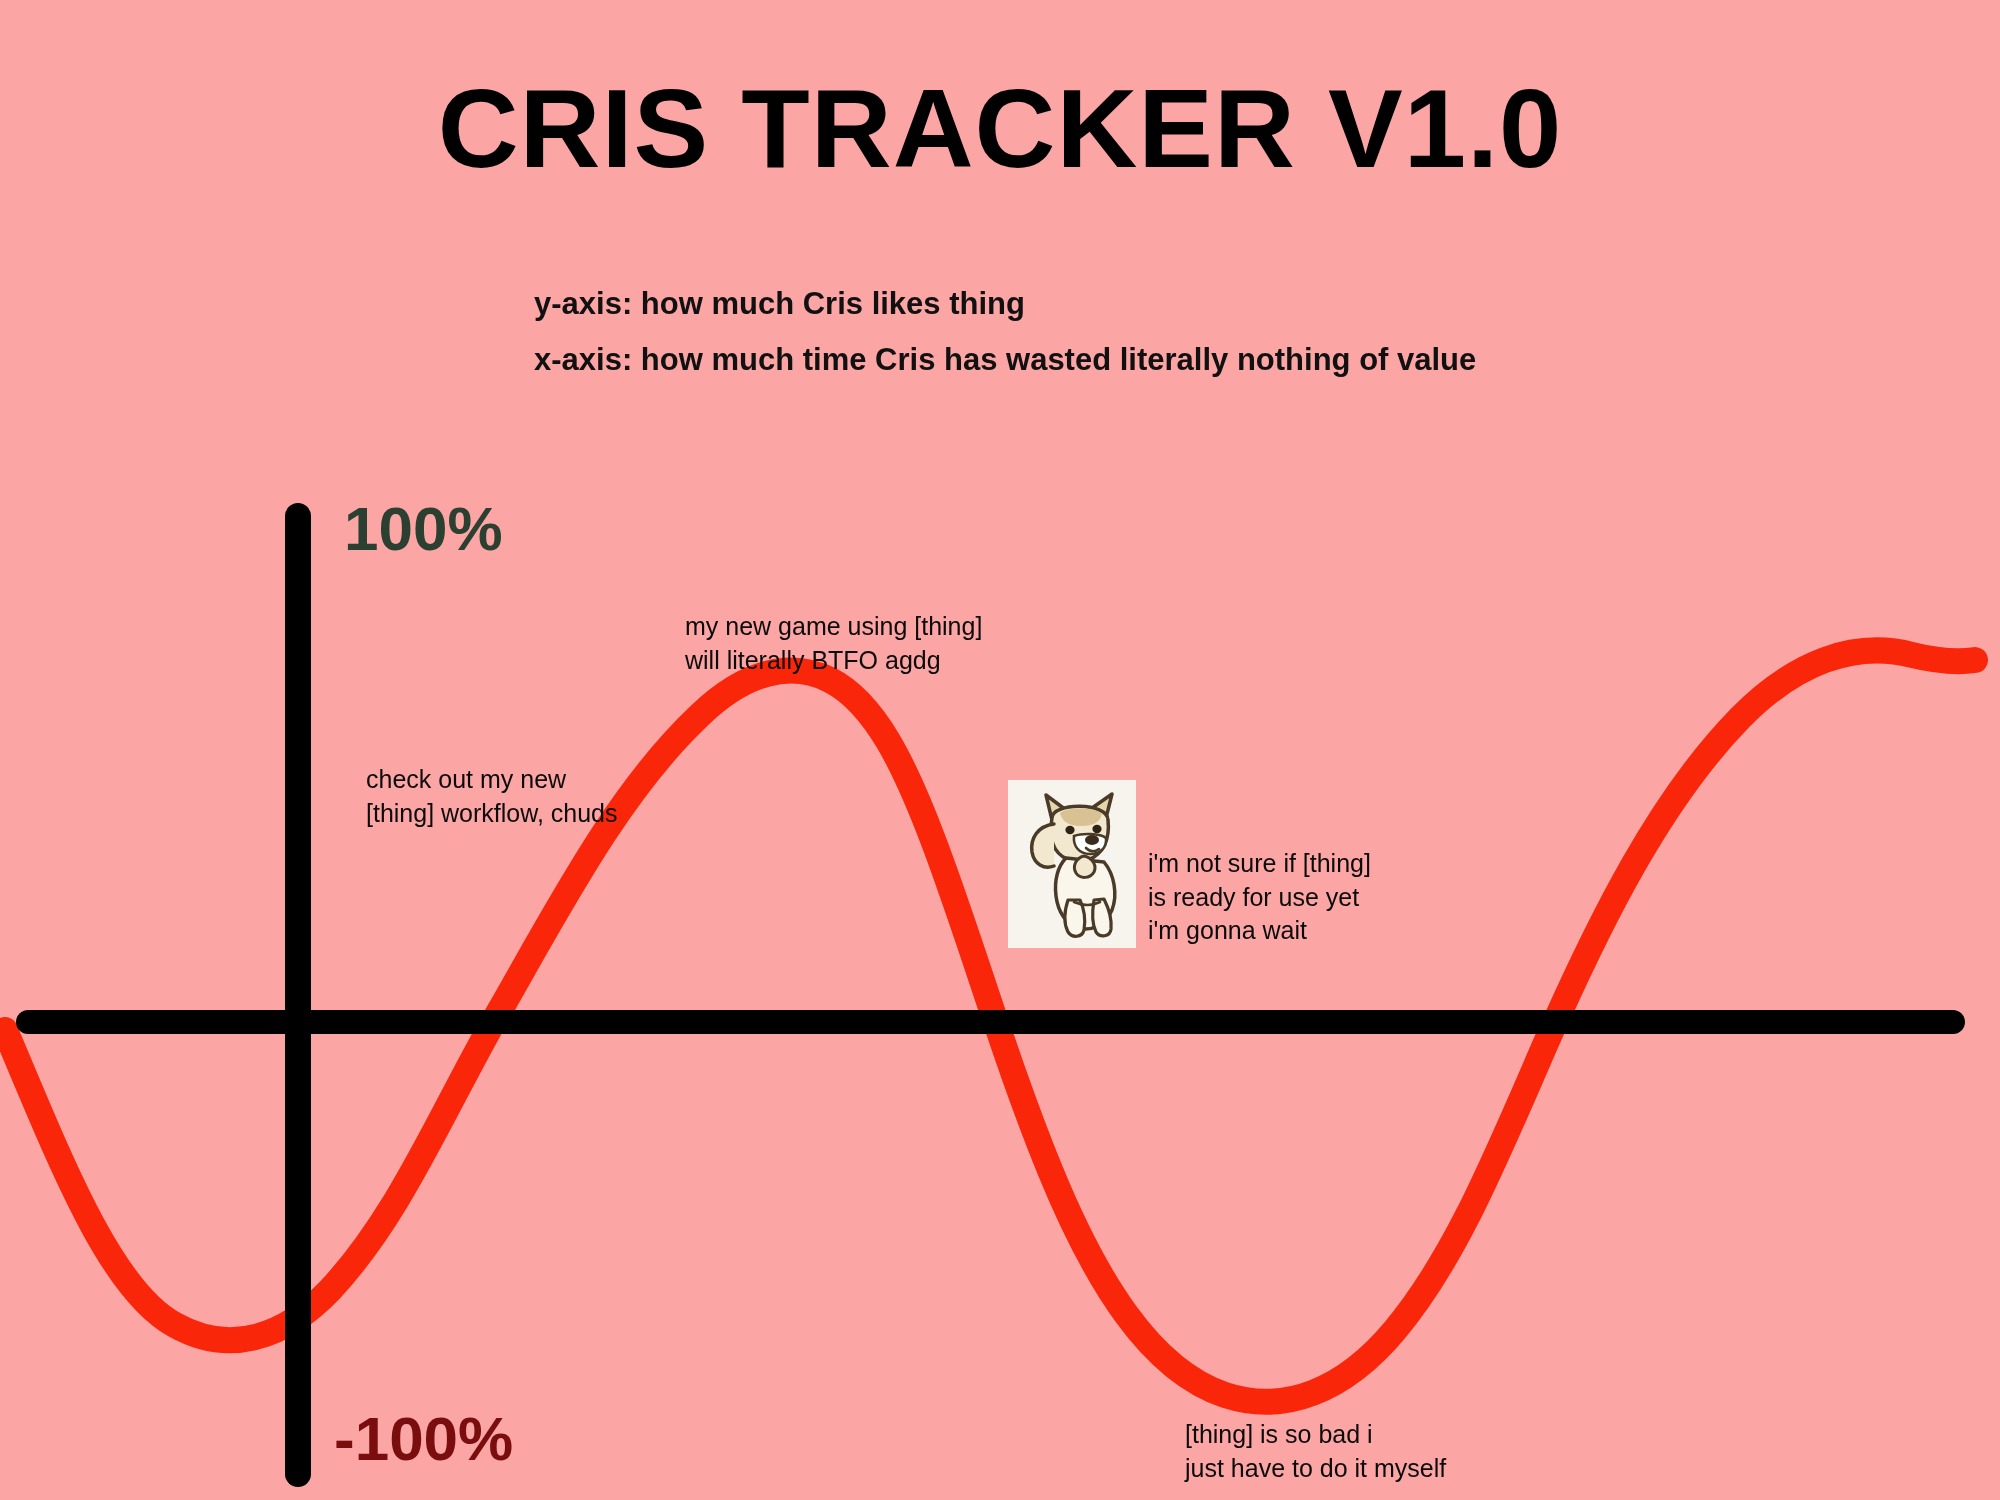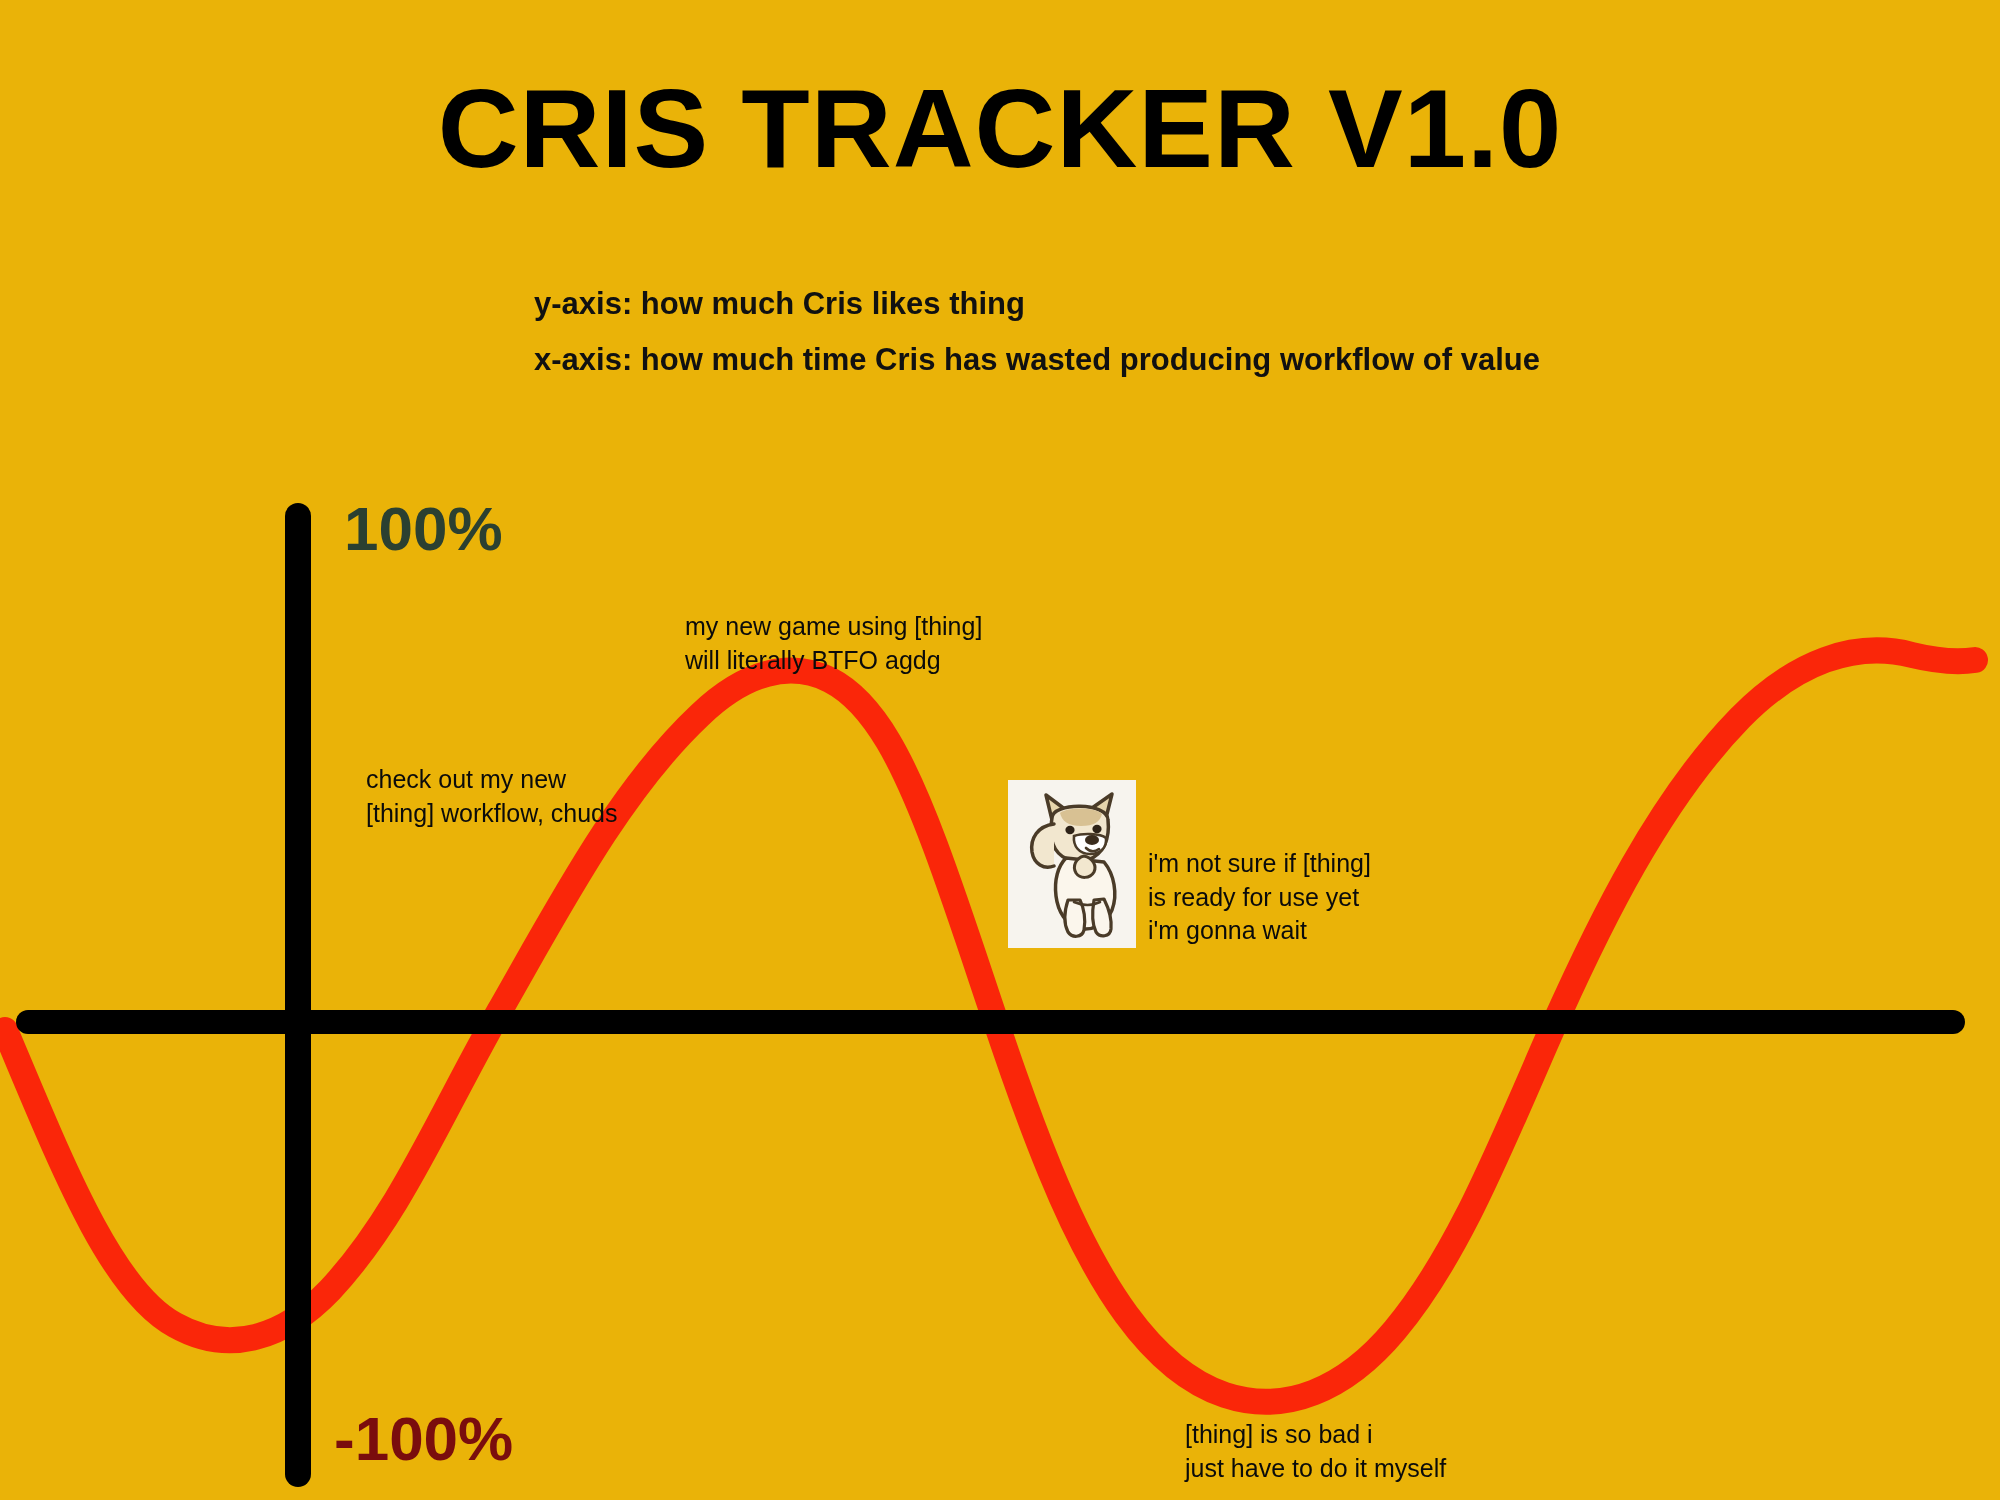--- a/index.html
+++ b/index.html
@@ -8,21 +8,21 @@
     background: #ffffff;
   }
   body {
     font-family: "Liberation Sans", sans-serif;
     color: #000000;
   }
   #page {
     position: relative;
     width: 2000px;
     height: 1500px;
-    background: #eab308;
+    background: #fca5a5;
     overflow: hidden;
   }
 
   
   #title {
     position: absolute;
     left: 0;
     top: 70px;
     width: 2000px;
     text-align: center;
@@ -103,21 +103,21 @@
 </style>
 </head>
 <body>
 
 <div id="page">
 
   <div id="title">CRIS TRACKER V1.0</div>
 
   <div id="subtitle">
     <div>y-axis: how much Cris likes thing</div>
-    <div>x-axis: how much time Cris has wasted producing workflow of value</div>
+    <div>x-axis: how much time Cris has wasted literally nothing of value</div>
   </div>
 
   <svg id="plot" viewBox="0 0 2000 1500" width="2000" height="1500" xmlns="http://www.w3.org/2000/svg">
 
     <path d="M 5,1030
              C 60,1160 110,1290 175,1325
              C 230,1356 285,1337 330,1290
              C 400,1215 440,1115 500,1010
              C 560,905 620,790 700,715
              C 745,672 790,660 830,680

